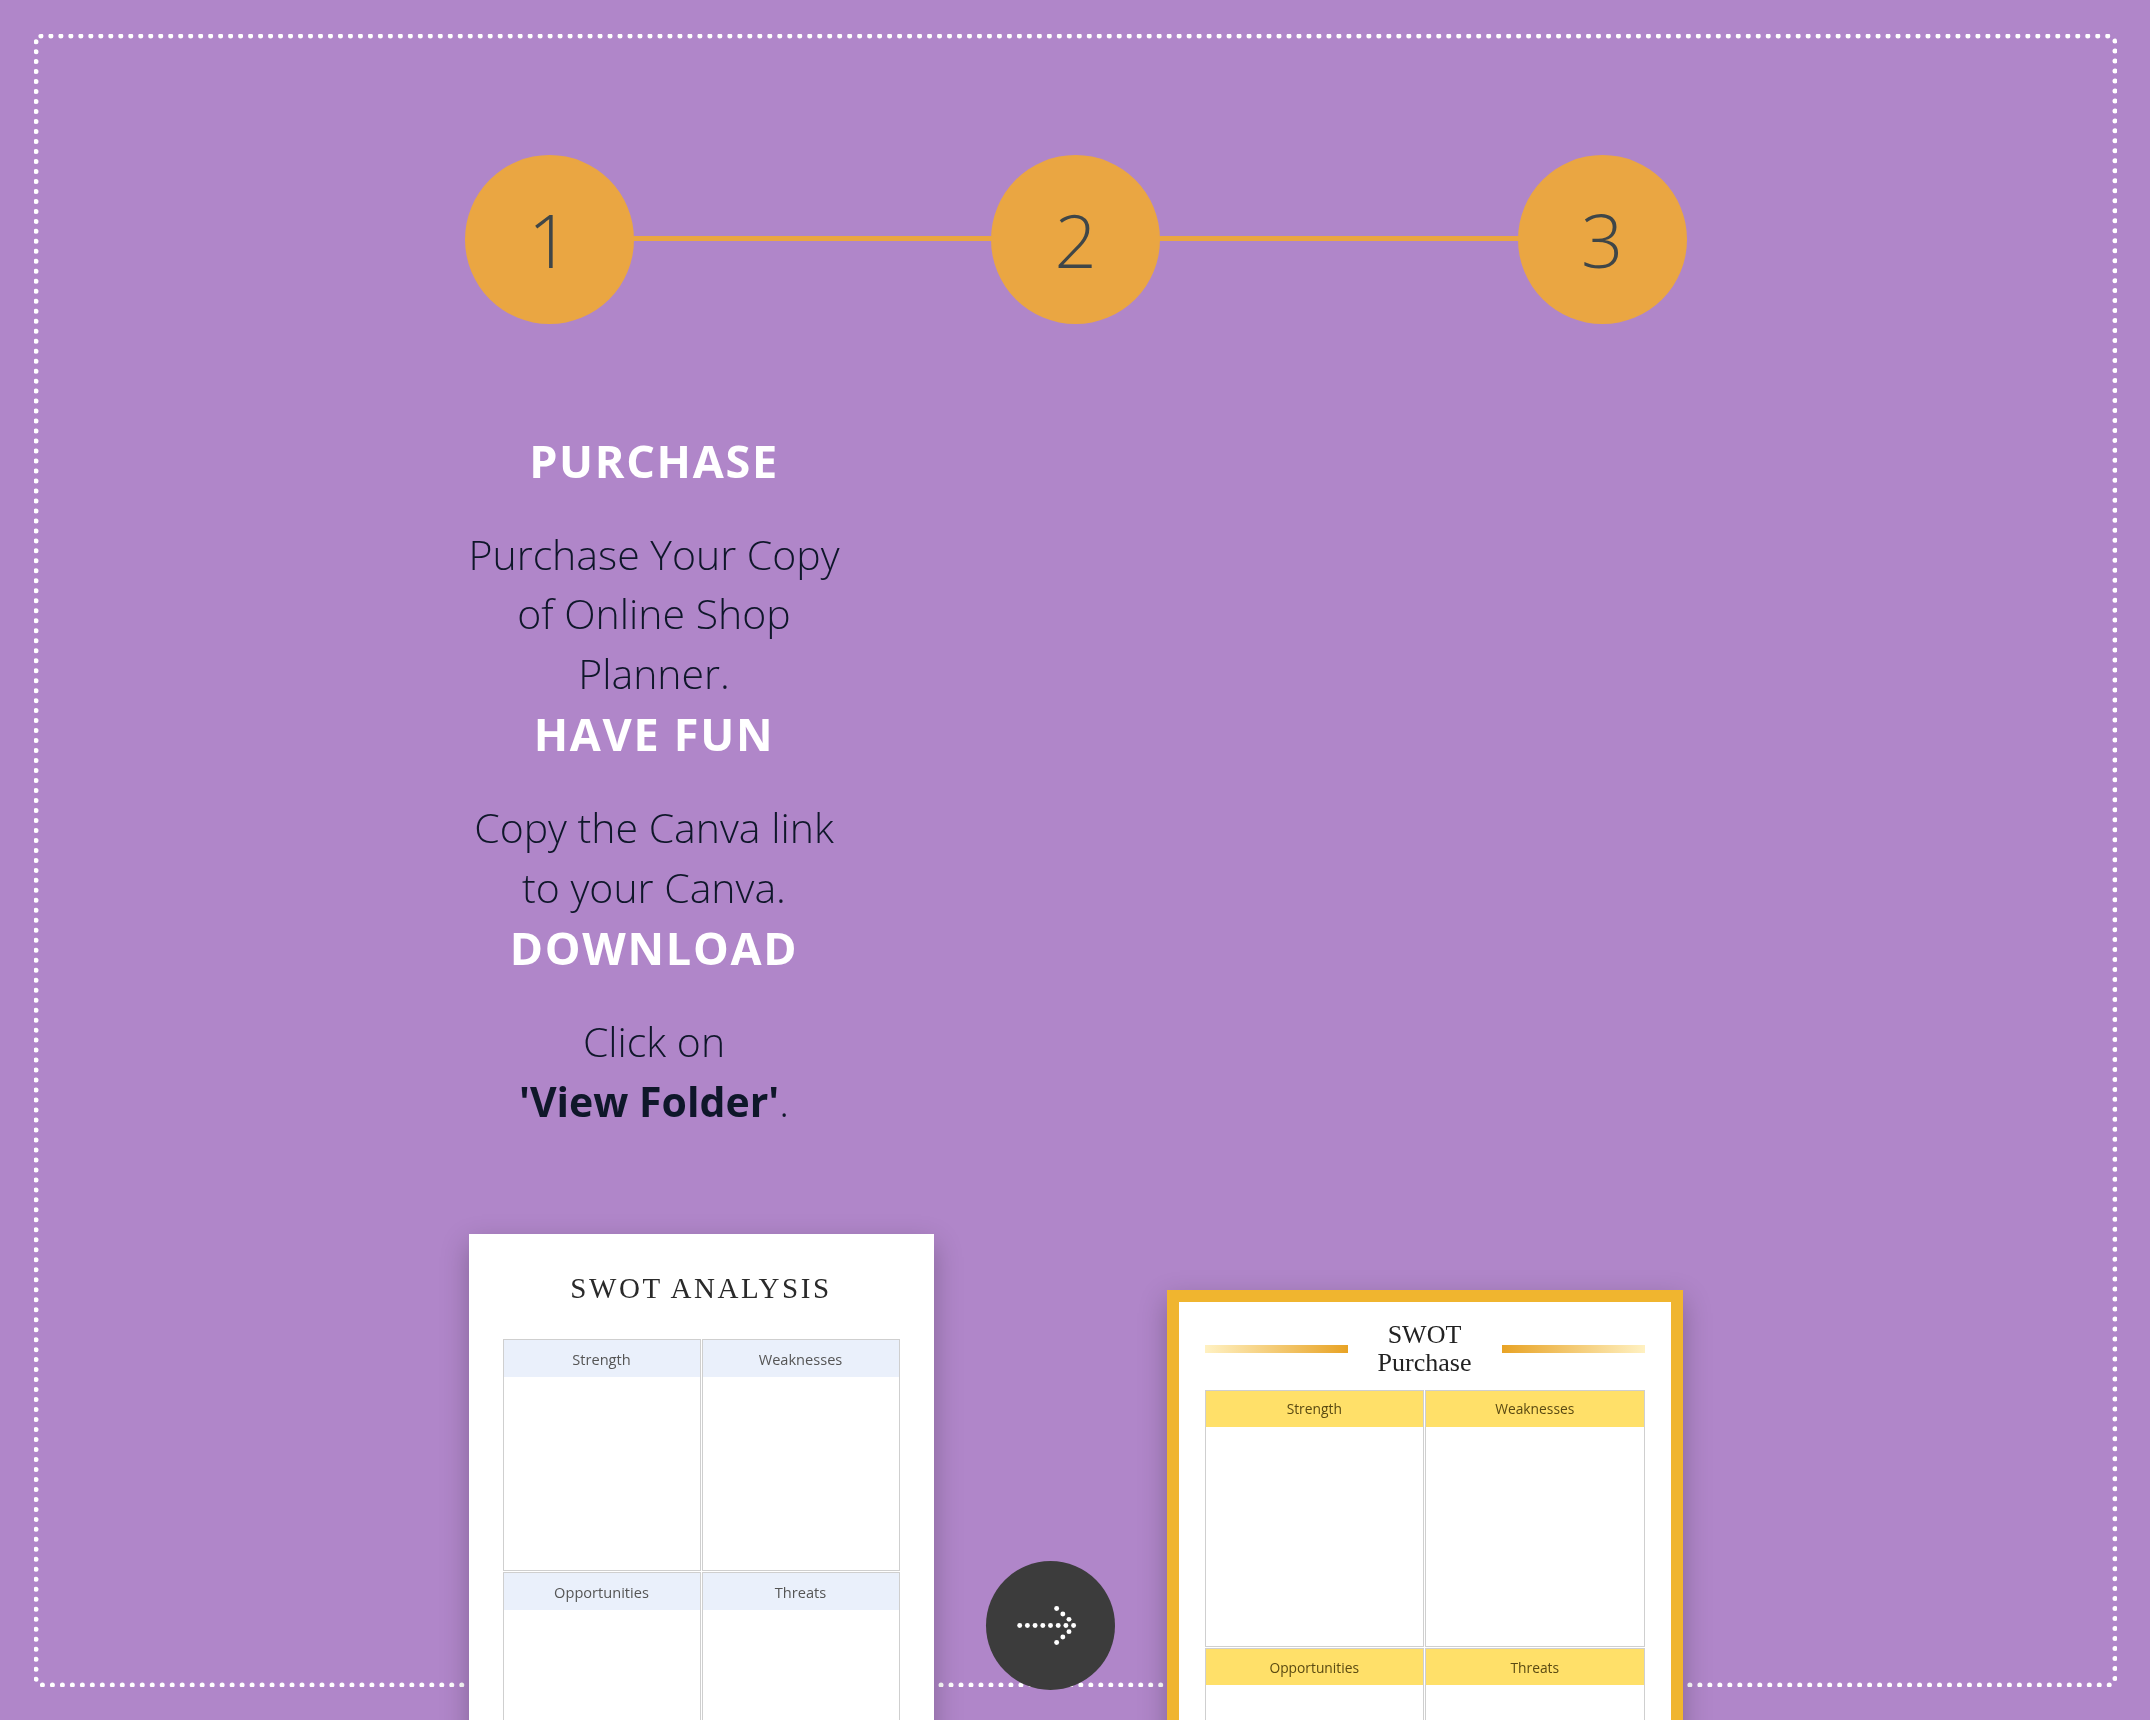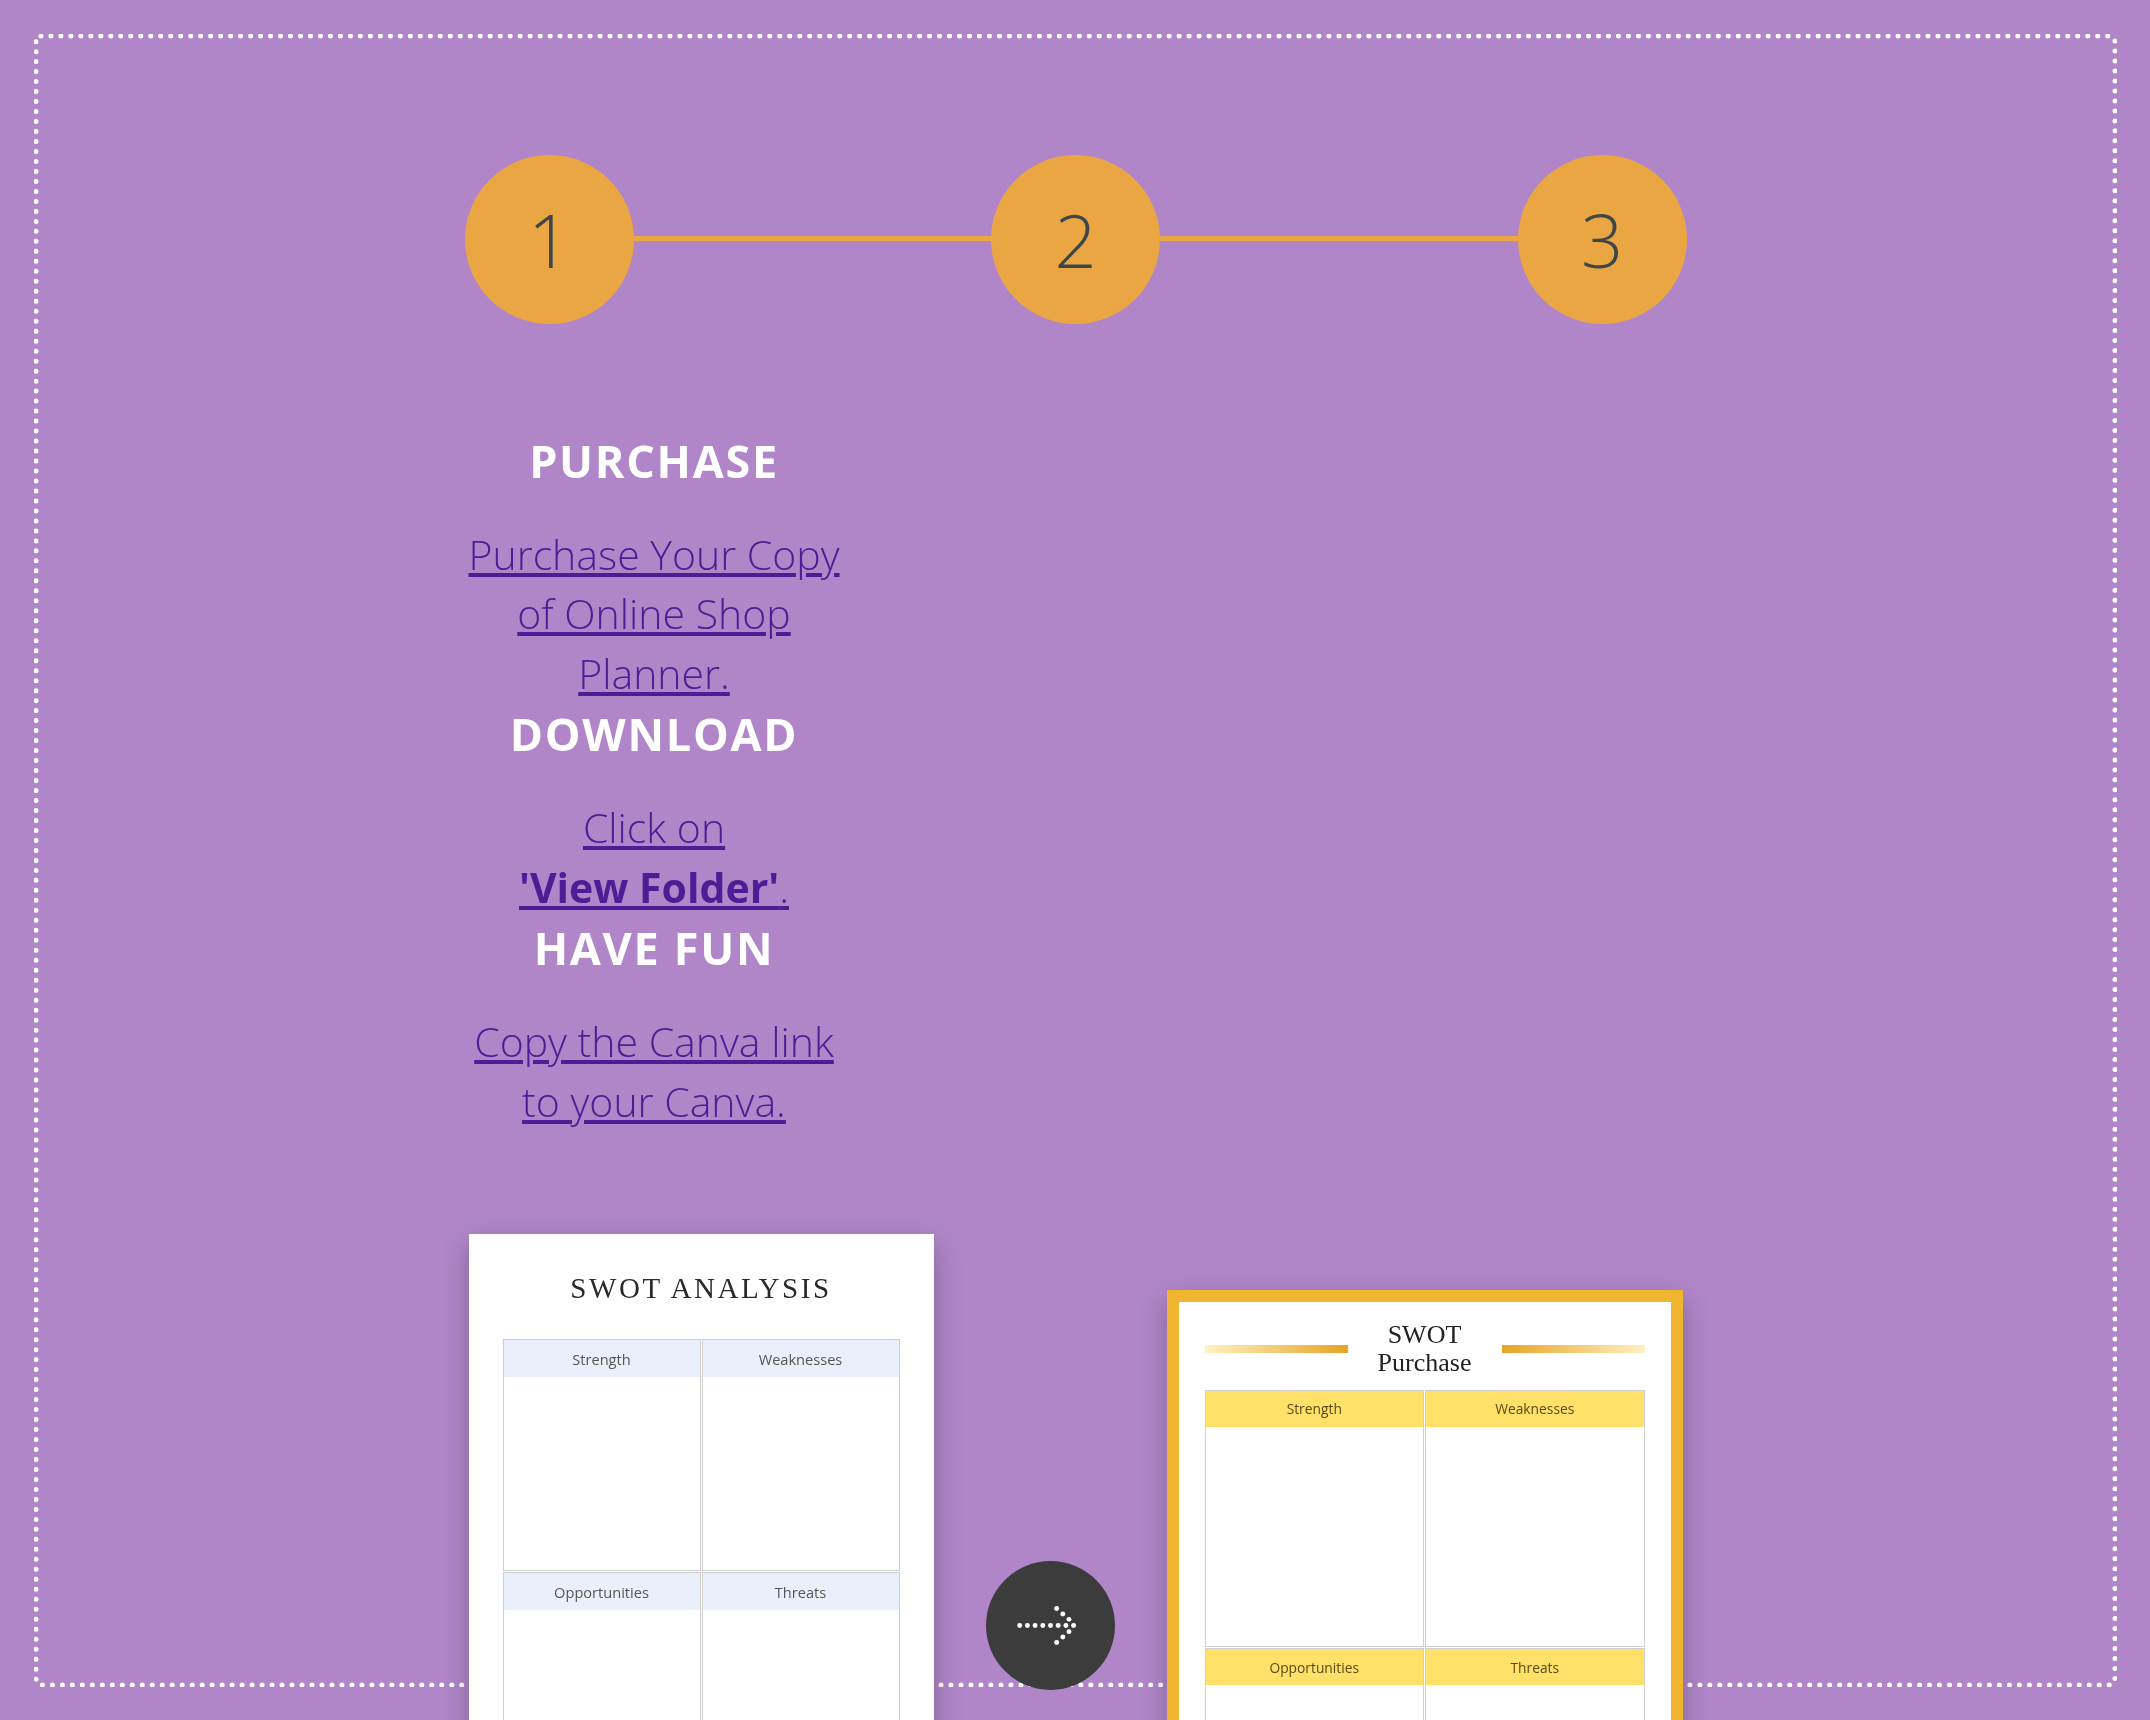--- a/index.html
+++ b/index.html
@@ -72,25 +72,24 @@
     text-align: center;
   }
   .step-title {
     color: #ffffff;
     font-size: 45px;
     font-weight: 700;
     letter-spacing: 1.7px;
     margin-bottom: 34px;
   }
   .step-desc {
-    color: #4c1d95;
+    color: #0f172a;
     font-size: 41px;
     font-weight: 300;
     line-height: 1.45;
-    text-decoration: underline;
   }
   .step-desc b { font-weight: 700; }
 
   .previews {
     margin-top: 103px;
     display: flex;
     align-items: center;
     justify-content: center;
     gap: 52px;
   }
@@ -200,29 +199,29 @@
       <div class="circle">3</div>
     </div>
   </div>
 
   <div class="labels-row">
     <div class="step-col">
       <div class="step-title">PURCHASE</div>
       <div class="step-desc">Purchase Your Copy of Online Shop Planner.</div>
     </div>
     <div class="step-col">
+      <div class="step-title">HAVE FUN</div>
+      <div class="step-desc">Copy the Canva link to your Canva.</div>
+    </div>
+    <div class="step-col">
       <div class="step-title">DOWNLOAD</div>
       <div class="step-desc">
         <span>Click  on </span><br>
         <b>'View Folder'</b><span>.</span>
       </div>
-    </div>
-    <div class="step-col">
-      <div class="step-title">HAVE FUN</div>
-      <div class="step-desc">Copy the Canva link to your Canva.</div>
     </div>
   </div>
 
   <div class="previews">
 
     <div class="page page-left">
       <div class="ptitle">SWOT ANALYSIS</div>
       <div class="grid2">
         <div class="cell">
           <div class="cell-head">Strength</div>

